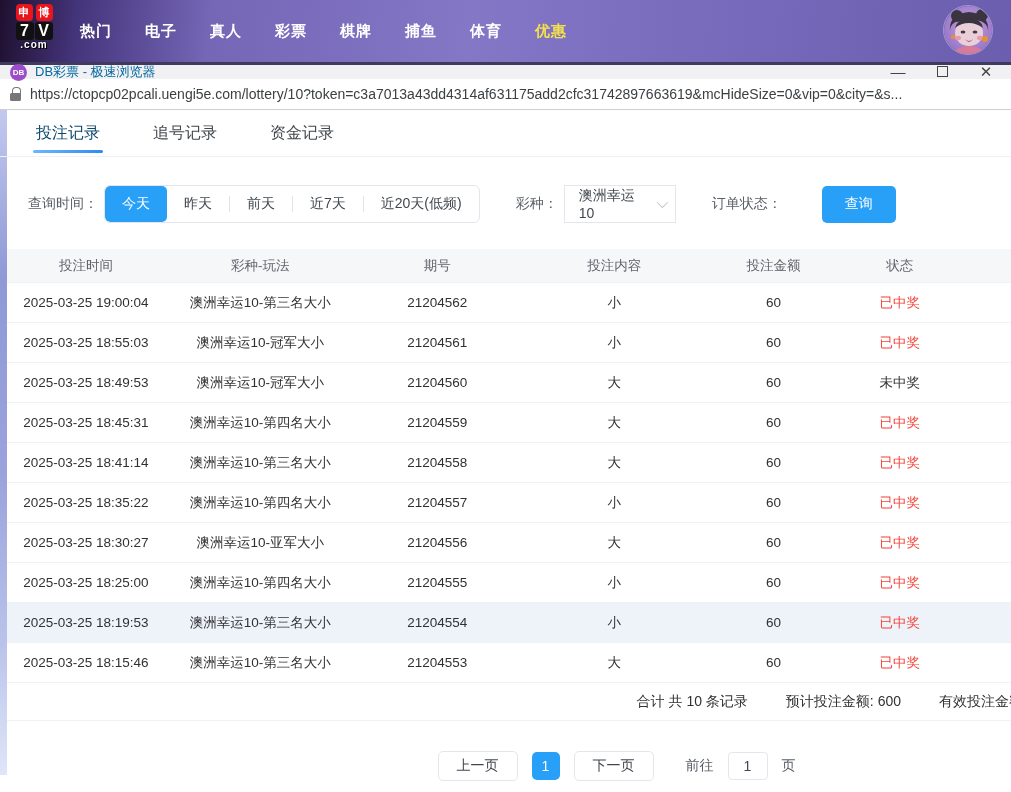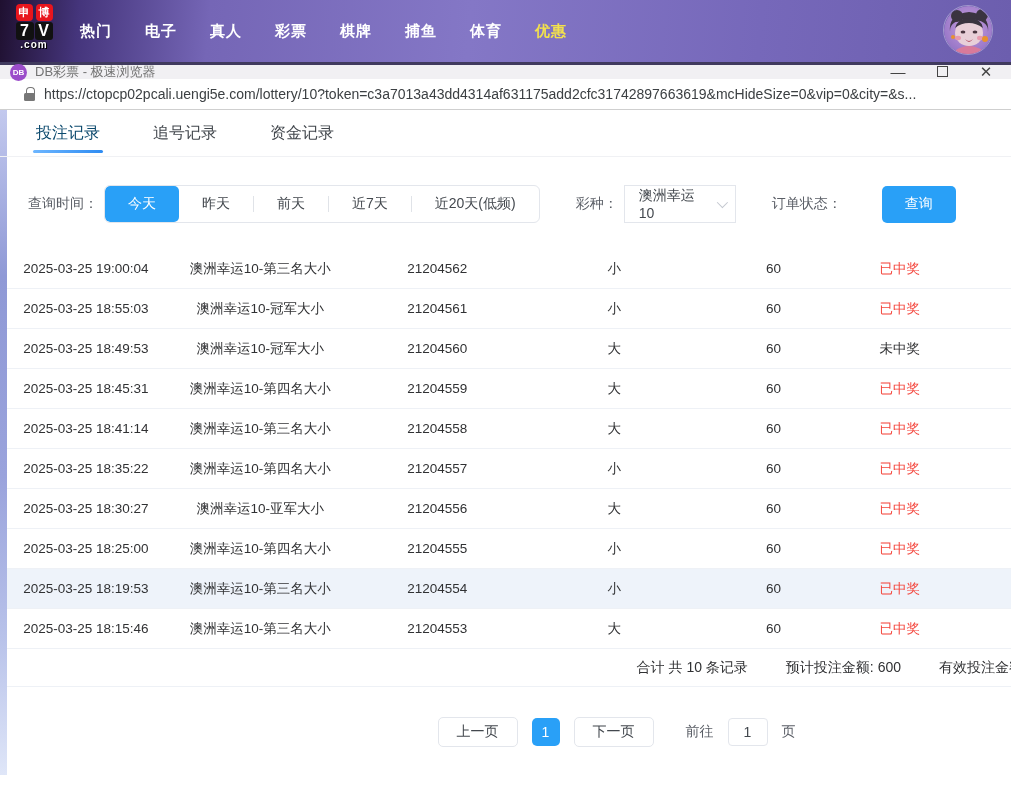--- a/index.html
+++ b/index.html
@@ -23,28 +23,28 @@
   .nav-item { color:#fff; font-size:15px; font-weight:bold; cursor:pointer; letter-spacing:1px; }
   .nav-item.hl { color:#f3e14c; }
   .avatar { position:absolute; right:18px; top:5px; width:50px; height:50px; border-radius:50%;
     overflow:hidden; cursor:pointer; border:1px solid rgba(255,255,255,.35); }
 
   
   .titlebar { height:17px; background:#f1f0f3; border-top:3px solid #403a5e;
     display:flex; align-items:center; padding:0 10px; }
   .app-icon { width:17px; height:17px; border-radius:50%; background:#9b4dca; color:#fff;
     font-size:8px; font-weight:bold; display:flex; align-items:center; justify-content:center; }
-  .app-title { margin-left:8px; font-size:13px; color:#737373; }
+  .app-title { margin-left:8px; font-size:13px; color:#0369a1; }
   .win-controls { margin-left:auto; display:flex; align-items:center; gap:26px; padding-right:6px; }
   .win-btn { color:#444; font-size:15px; cursor:pointer; width:18px; text-align:center; line-height:18px; }
   .win-max { width:11px; height:11px; border:1.5px solid #444; display:inline-block; }
 
   
   .urlbar { height:31px; background:#fff; border-bottom:1px solid #cfcfcf;
-    display:flex; align-items:center; padding:0 20px; }
+    display:flex; align-items:center; padding:0 6px; }
   .lock { width:11px; height:14px; position:relative; margin:0 9px 0 4px; flex:none; }
   .lock::before { content:""; position:absolute; top:0; left:2px; width:7px; height:8px;
     border:1.6px solid #777; border-bottom:none; border-radius:4px 4px 0 0; }
   .lock::after { content:""; position:absolute; bottom:0; left:0; width:11px; height:8px;
     background:#777; border-radius:1.5px; }
   .url-text { font-size:14px; color:#3c4043; white-space:nowrap; overflow:hidden; width:100%; }
 
   
   .page { position:relative; height:665px; background:#fff; }
   .edge-strip { position:absolute; left:0; top:0; bottom:0; width:7px;
@@ -55,21 +55,21 @@
     border-bottom:1px solid #f0f1f4; position:relative; }
   .tab { font-size:16px; color:#43484e; cursor:pointer; position:relative; padding:12px 0; }
   .tab.active { color:#0c4a6e; }
   .tab.active::after { content:""; position:absolute; left:-3px; right:-3px; bottom:3px; height:3px;
     border-radius:2px; background:linear-gradient(90deg,#6db6ff,#2f8cf2); }
 
   
   .filters { display:flex; align-items:center; padding:28px 0 20px 28px; font-size:14px; color:#5a5e66; }
   .fgroup { display:flex; align-items:center; border:1px solid #e3e6ec; border-radius:6px;
     height:38px; margin-left:6px; overflow:hidden; background:#fff; }
-  .fbtn { padding:0 23px; height:100%; display:flex; align-items:center; cursor:pointer;
+  .fbtn { padding:0 17px; height:100%; display:flex; align-items:center; cursor:pointer;
     color:#43484e; position:relative; }
   .fbtn.active { background:#29a0f7; color:#fff; border-radius:5px; }
   .fsep { width:1px; height:16px; background:#e0e3e8; }
   .flabel { margin-left:36px; }
   .flabel.first { margin-left:0; }
   .select { display:flex; align-items:center; justify-content:space-between; border:1px solid #e3e6ec;
     border-radius:0; height:38px; padding:0 10px 0 14px; margin-left:6px; cursor:pointer;
     color:#43484e; background:#fff; }
   .select.lottery { width:112px; }
   .select.status { width:92px; }
@@ -195,20 +195,28 @@
     <span class="flabel">彩种：</span>
     <div class="select lottery">
       <span>澳洲幸运10</span>
       <span class="chev"></span>
     </div>
     <span class="flabel">订单状态：</span>
     <button class="query-btn">查询</button>
   </div>
 
   <div class="table">
+    <div class="trow thead">
+      <div>投注时间</div>
+      <div>彩种-玩法</div>
+      <div>期号</div>
+      <div>投注内容</div>
+      <div>投注金额</div>
+      <div>状态</div>
+    </div>
     <div id="table-body">
     <div class="trow">
       <div>2025-03-25 19:00:04</div>
       <div>澳洲幸运10-第三名大小</div>
       <div>21204562</div>
       <div>小</div>
       <div>60</div>
       <div class="status-won">已中奖</div>
     </div>
 

